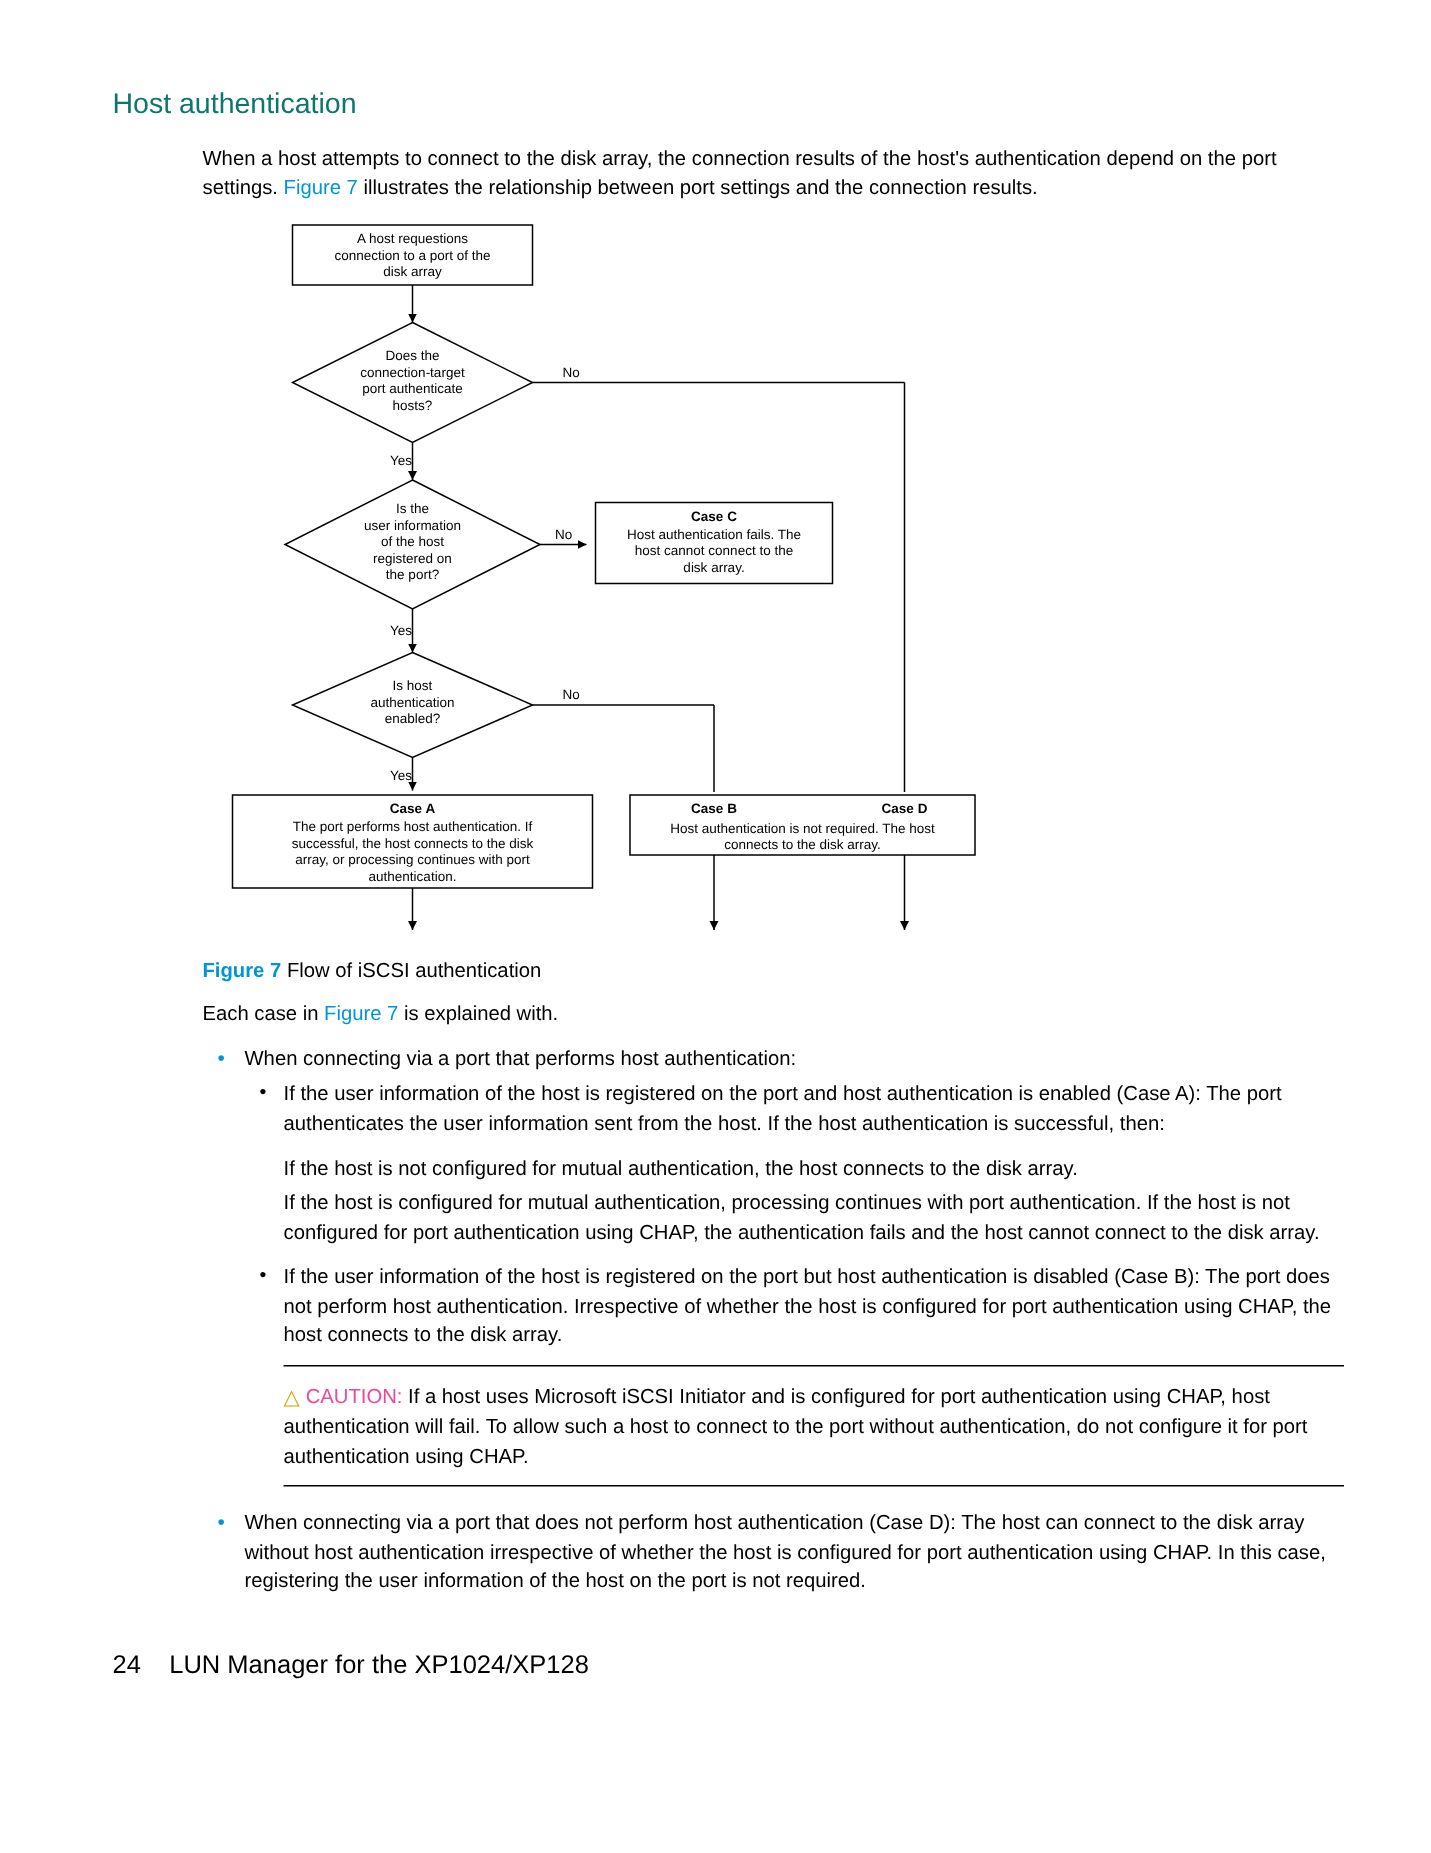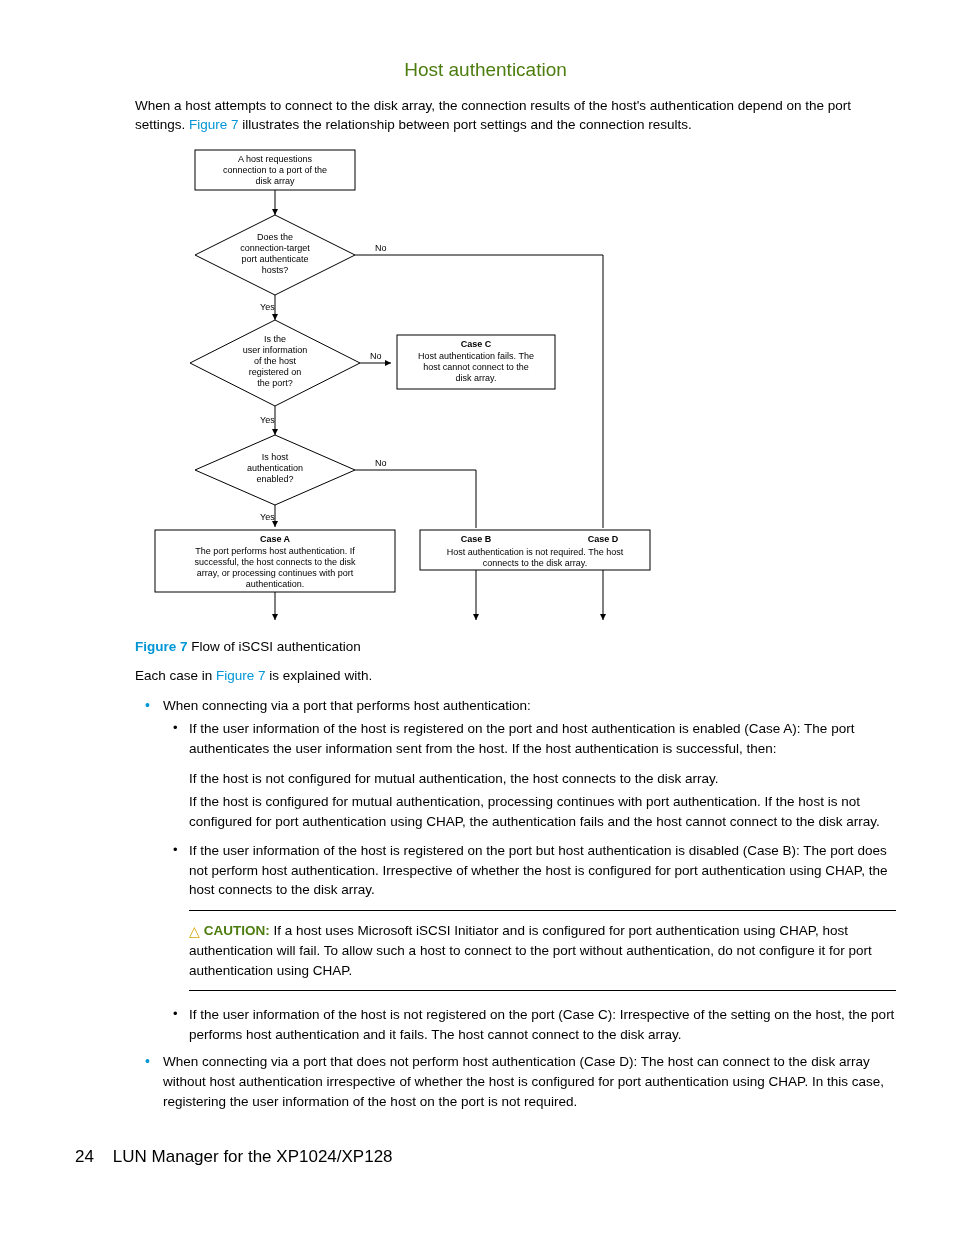--- a/index.html
+++ b/index.html
@@ -7,25 +7,24 @@
     font-size: 13.5px;
     line-height: 1.45;
     color: #000;
     background: #fff;
     margin: 0;
     padding: 56px 58px 40px 75px;
     width: 954px;
     box-sizing: border-box;
   }
   h2.section {
-    color: #4d7c0f;
+    color: #0f766e;
     font-weight: 400;
     font-size: 19px;
     margin: 0 0 12px 0;
-    text-align: center;
   }
   .indent {
     margin-left: 60px;
   }
   p { margin: 0 0 10px 0; }
   a.figlink { color: #0096d6; text-decoration: none; }
   .fig-caption { margin: 8px 0 10px 0; }
   .fig-caption .figlabel { color: #0096d6; font-weight: bold; }
   ul.level1 {
     list-style: none;
@@ -63,22 +62,22 @@
     font-size: 13px;
     line-height: 1.4;
   }
   .caution-box {
     border-top: 1px solid #000;
     border-bottom: 1px solid #000;
     padding: 10px 0;
     margin: 10px 0 14px 26px;
   }
   .caution-label {
-    color: #4d7c0f;
-    font-weight: bold;
+    color: #ec4899;
+    font-weight: normal;
   }
   .caution-icon {
     display: inline-block;
     color: #d7a400;
     margin-right: 4px;
     font-size: 14px;
     vertical-align: -1px;
   }
   .flowchart {
     margin: 10px 0 4px 0;
@@ -190,25 +189,20 @@
         <p style="margin-bottom:4px">If the host is not configured for mutual authentication, the host connects to the disk array.</p>
         <p>If the host is configured for mutual authentication, processing continues with port authentication. If the host is not configured for port authentication using CHAP, the authentication fails and the host cannot connect to the disk array.</p>
       </li>
       <li>
         <span>If the user information of the host is registered on the port but host authentication is disabled (Case B): The port does not perform host authentication. Irrespective of whether the host is configured for port authentication using CHAP, the host connects to the disk array.</span>
       </li>
     </ul>
     <div class="caution-box">
       <span class="caution-icon">△</span><span class="caution-label">CAUTION:</span><span>   If a host uses Microsoft iSCSI Initiator and is configured for port authentication using CHAP, host authentication will fail. To allow such a host to connect to the port without authentication, do not configure it for port authentication using CHAP.</span>
     </div>
-    <ul class="level2">
-      <li>
-        <span>If the user information of the host is not registered on the port (Case C): Irrespective of the setting on the host, the port performs host authentication and it fails. The host cannot connect to the disk array.</span>
-      </li>
-    </ul>
   </li>
   <li>
     <span>When connecting via a port that does not perform host authentication (Case D): The host can connect to the disk array without host authentication irrespective of whether the host is configured for port authentication using CHAP. In this case, registering the user information of the host on the port is not required.</span>
   </li>
 </ul>
 
 </div>
 
 <div class="footer">
   <span>24</span>&nbsp;&nbsp;&nbsp;&nbsp;<span>LUN Manager for the XP1024/XP128</span>

